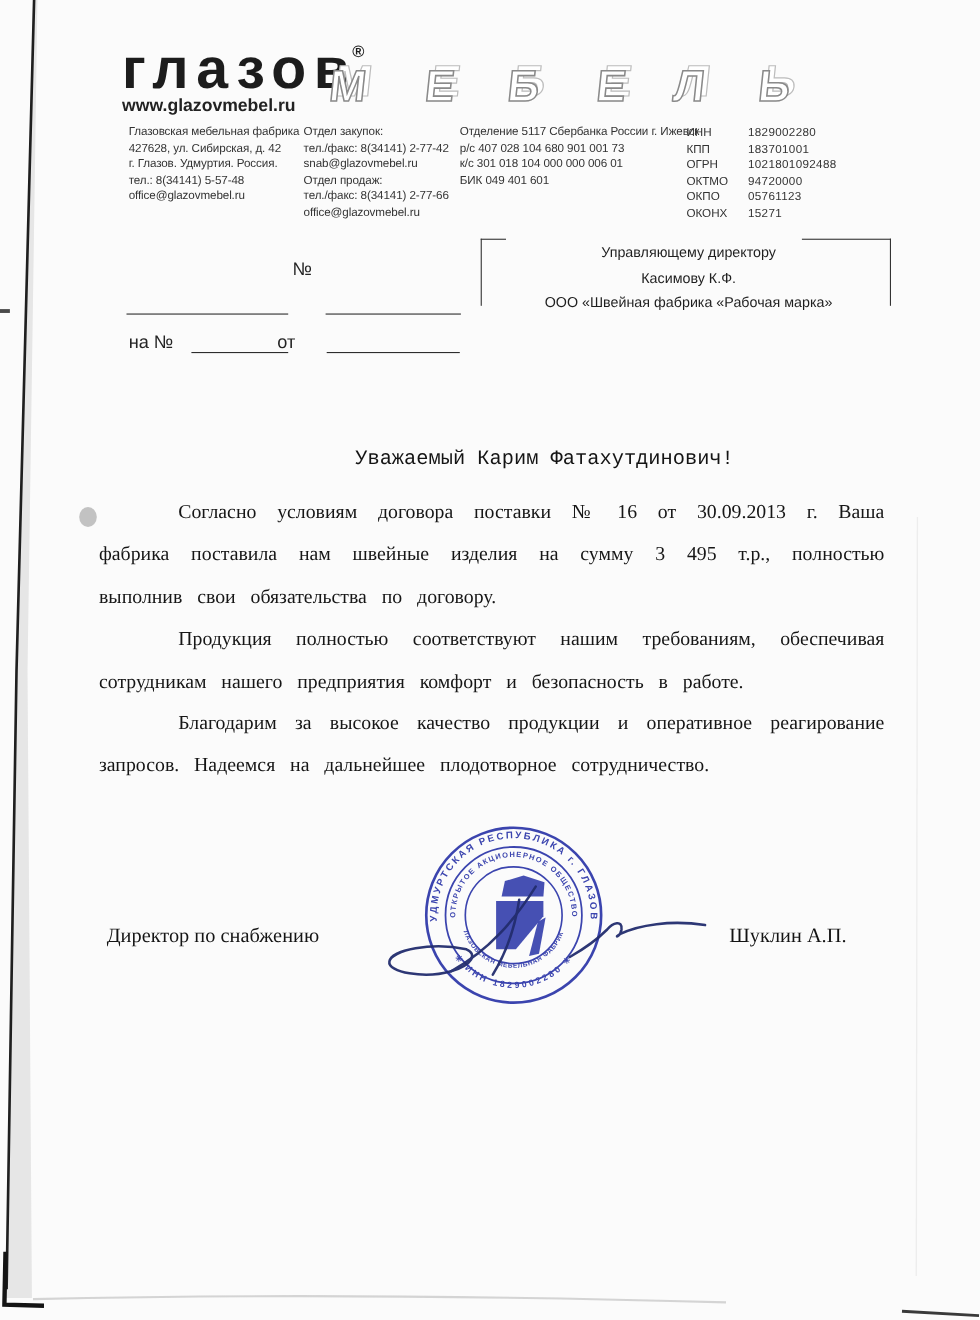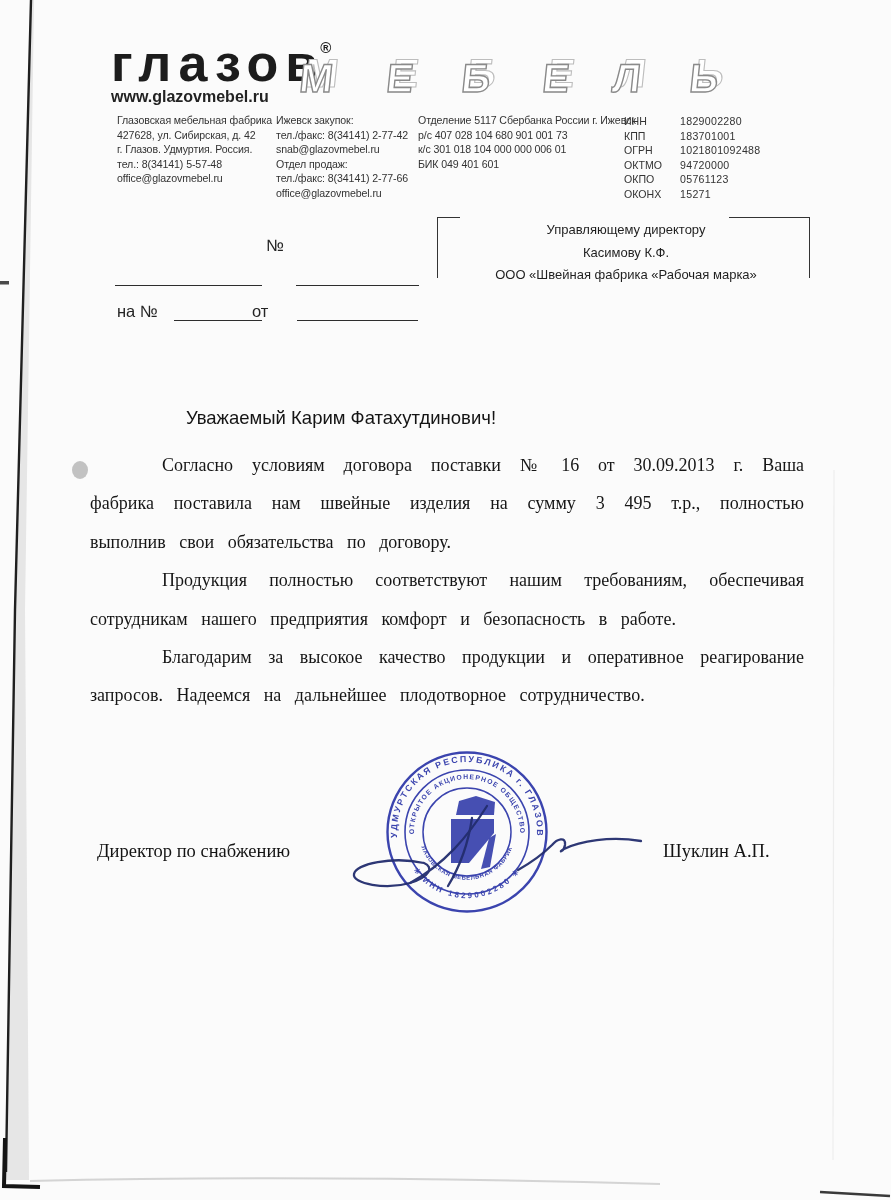--- a/index.html
+++ b/index.html
@@ -27,21 +27,21 @@
   .u-line{border-bottom:1.6px solid #2d2d2d;height:0;}
   
   .brk-left{left:437px;top:217px;width:22px;height:60px;
             border-left:1.8px solid #333;border-top:1.8px solid #333;}
   .brk-right{left:729px;top:217px;width:80px;height:60px;
              border-right:1.8px solid #333;border-top:1.8px solid #333;}
   .addressee{left:449px;top:219px;width:354px;text-align:center;
              font-size:13px;line-height:22.5px;color:#1f1f1f;}
   
   .salutation{left:90px;top:407px;width:714px;box-sizing:border-box;padding-left:96px;
-              text-align:left;font-family:Liberation Sans, sans-serif;
+              text-align:center;font-family:Liberation Mono, monospace;
               font-size:18.5px;color:#141414;}
   .body-text{left:90px;top:446px;width:714px;font-family:"Liberation Serif",serif;
              font-size:18px;line-height:38.4px;text-align:justify;color:#161616;}
   .body-text p{margin:0;text-indent:72px;word-spacing:9px;}
   
   .sig-pos{left:97px;top:841px;font-family:"Liberation Serif",serif;font-size:18.5px;color:#141414;}
   .sig-name{left:663px;top:841px;font-family:"Liberation Serif",serif;font-size:18.5px;color:#141414;}
   
   .stamp-svg{left:340px;top:738px;}
   .stamp-line{fill:none;stroke:#2b35a8;}
@@ -94,21 +94,21 @@
 
   <div class="abs hcol col-address">
     <div>Глазовская мебельная фабрика</div>
     <div>427628, ул. Сибирская, д. 42</div>
     <div>г. Глазов. Удмуртия. Россия.</div>
     <div>тел.: 8(34141) 5-57-48</div>
     <div>office@glazovmebel.ru</div>
   </div>
 
   <div class="abs hcol col-depts">
-    <div>Ижевск закупок:</div>
+    <div>Отдел закупок:</div>
     <div>тел./факс: 8(34141) 2-77-42</div>
     <div>snab@glazovmebel.ru</div>
     <div>Отдел продаж:</div>
     <div>тел./факс: 8(34141) 2-77-66</div>
     <div>office@glazovmebel.ru</div>
   </div>
 
   <div class="abs hcol col-bank">
     <div>Отделение 5117 Сбербанка России г. Ижевск</div>
     <div>р/с 407 028 104 680 901 001 73</div>

